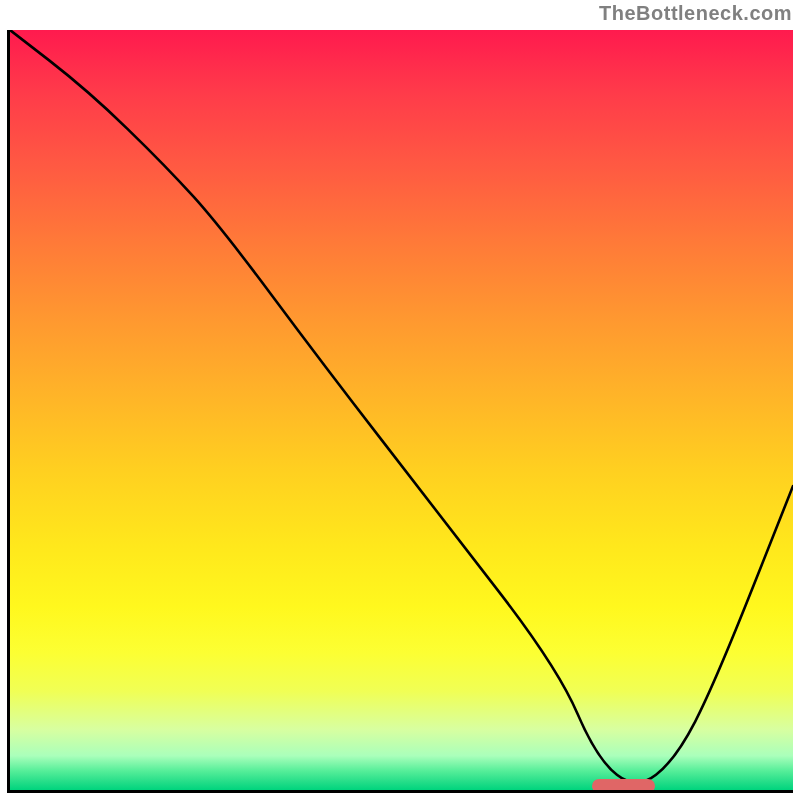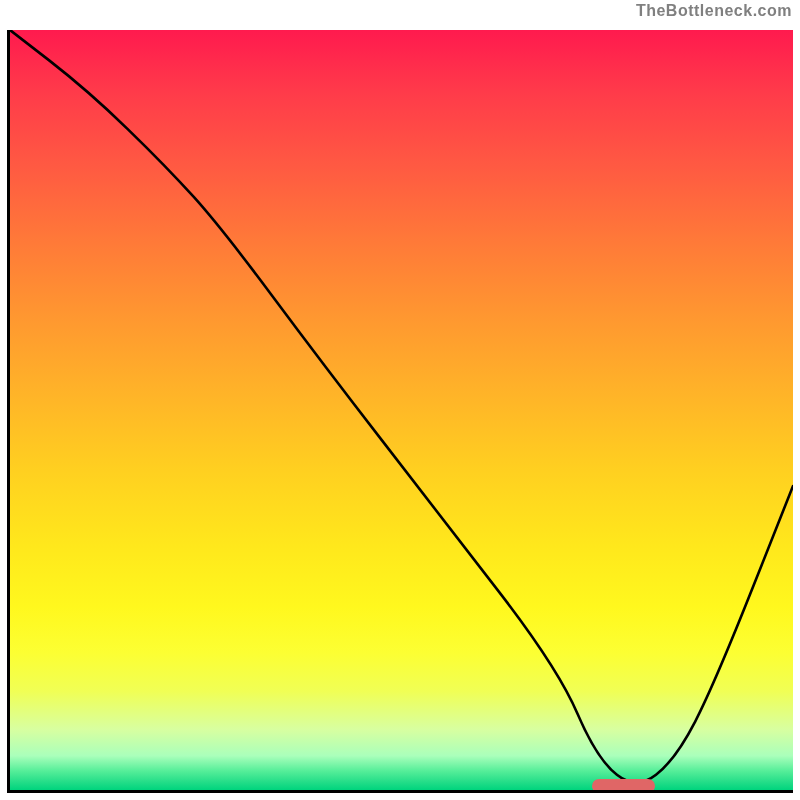--- a/index.html
+++ b/index.html
@@ -18,21 +18,21 @@
   .watermark-container {
     position: absolute;
     top: 0;
     right: 8px;
     height: 30px;
     display: flex;
     align-items: flex-start;
     padding-top: 2px;
   }
   .watermark {
-    font-size: 16px;
+    font-size: 20px;
     font-weight: bold;
     color: #808080;
     letter-spacing: 0.5px;
   }
   .plot-area {
     position: absolute;
     left: 7px;
     top: 30px;
     width: 786px;
     height: 763px;

